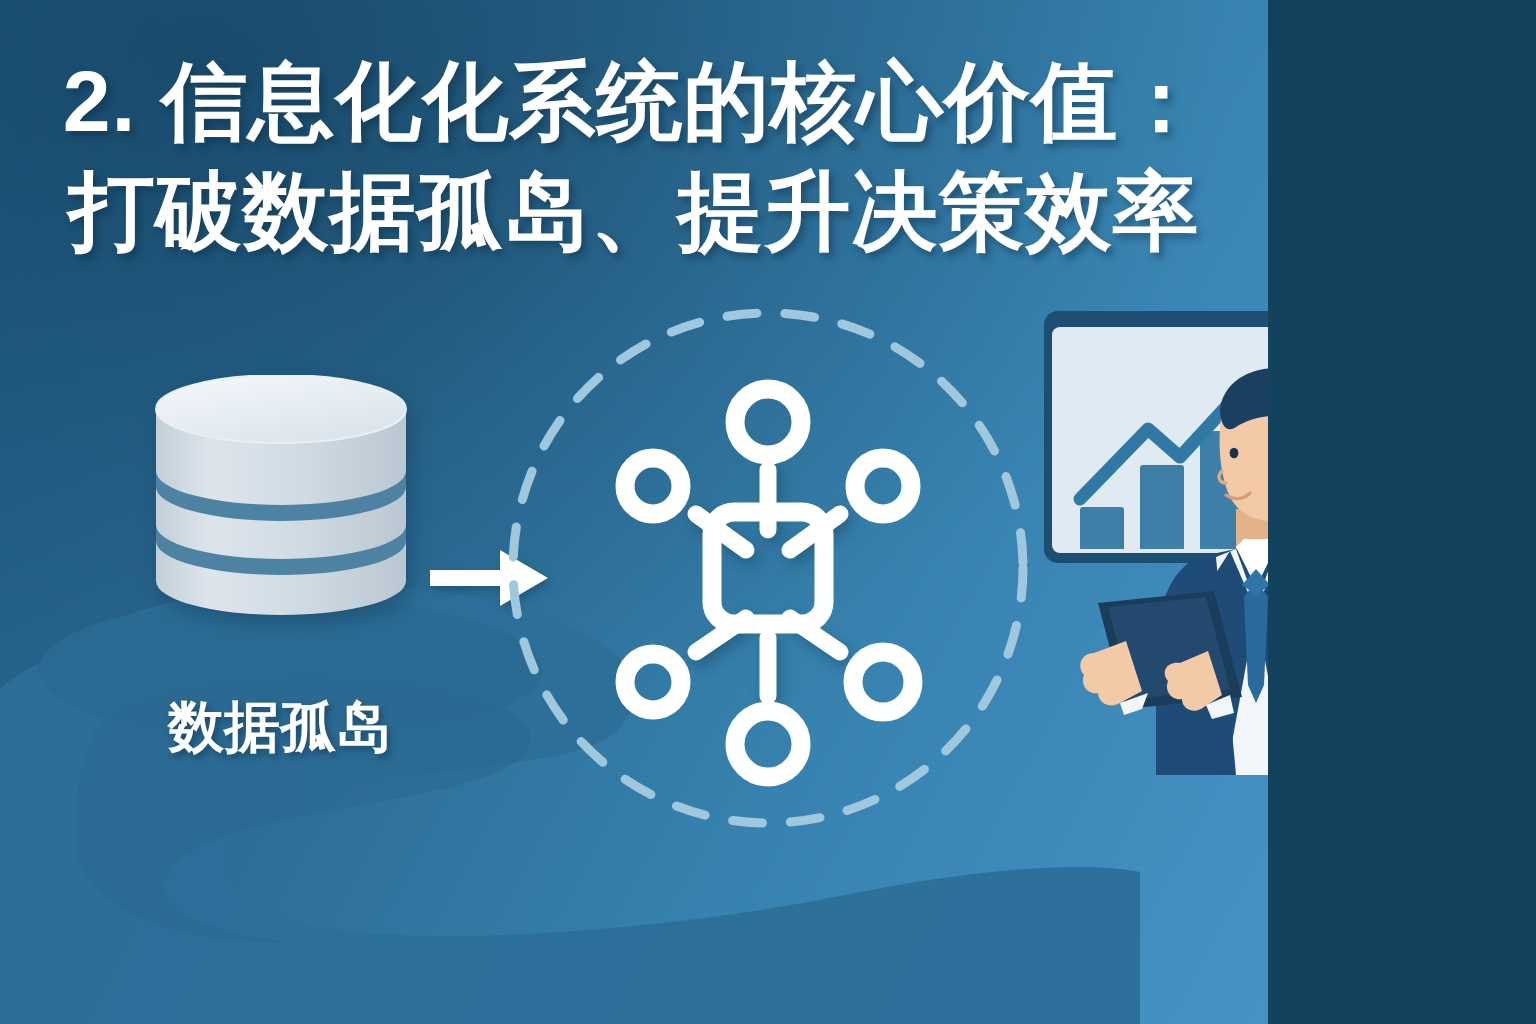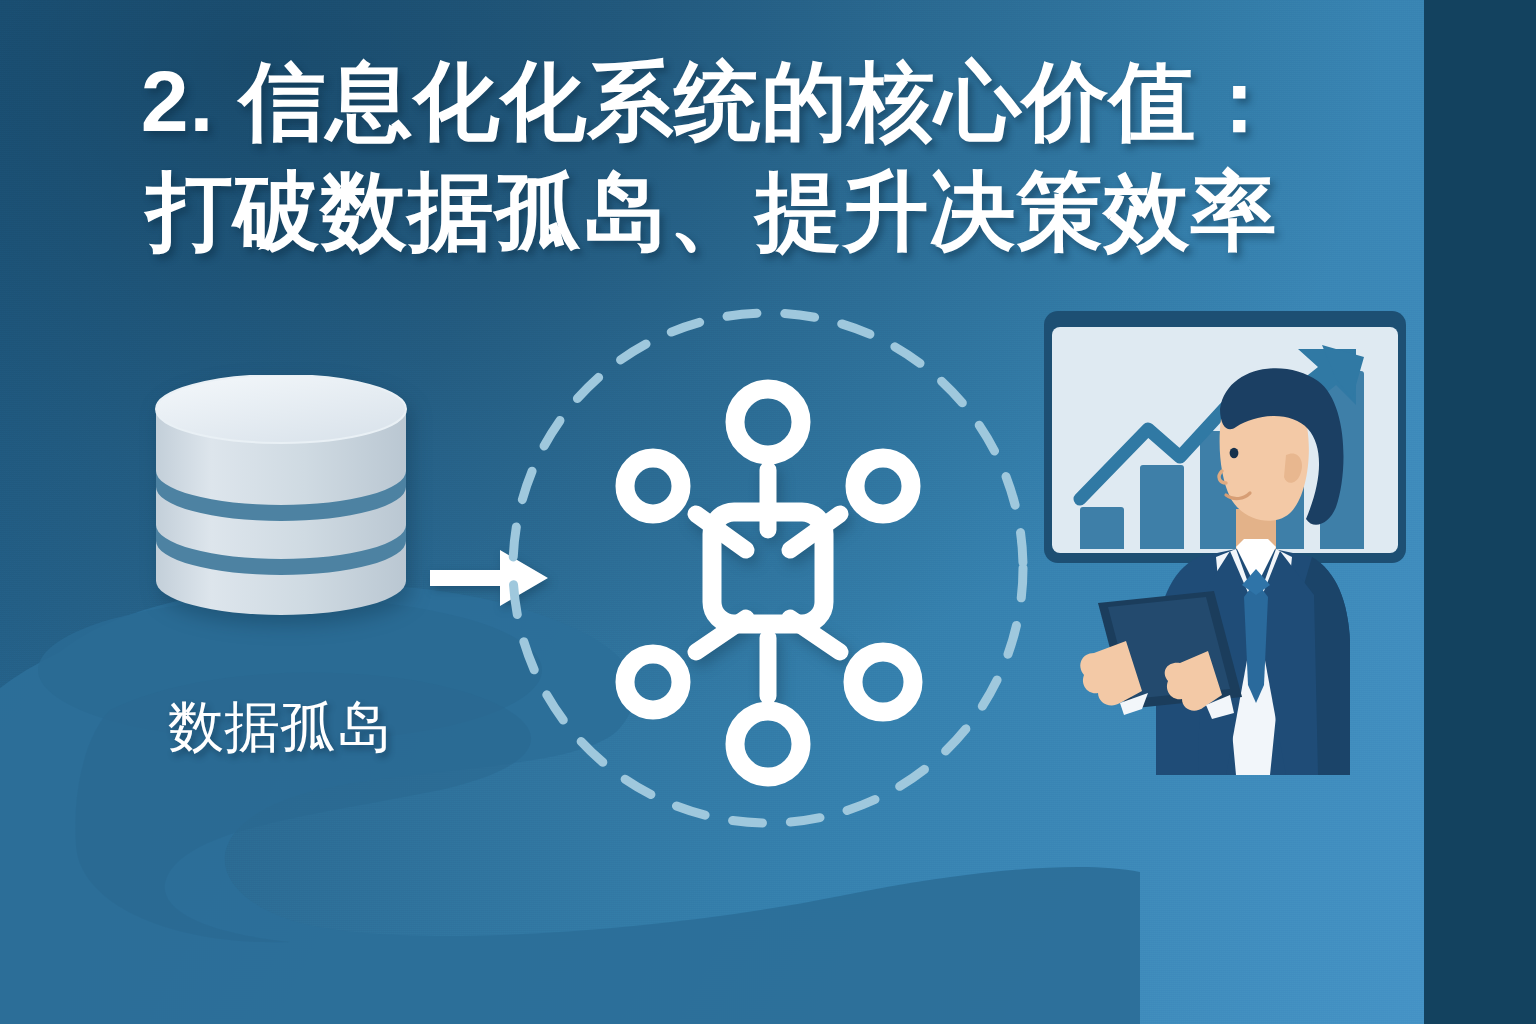--- a/index.html
+++ b/index.html
@@ -1,18 +1,18 @@
 <!DOCTYPE html>
 <html><head>
 <meta charset="utf-8">
 <style>
   html,body{margin:0;padding:0;background:#13425f;}
   #stage{
     position:relative;
-    width:1424px;height:1024px;
+    width:1268px;height:1024px;
     overflow:hidden;
     font-family:"Liberation Sans","DejaVu Sans",sans-serif;
     background:#a21caf;
   }
   
   .bg-base{position:absolute;inset:0;
     background:linear-gradient(118deg,#1f5b83 0%,#2a6890 32%,#3580ad 64%,#4593c6 100%);}
   .bg-vignette{position:absolute;inset:0;
     background:radial-gradient(120% 105% at 18% 6%, rgba(16,56,84,.55) 0%, rgba(16,56,84,.18) 38%, rgba(16,56,84,0) 66%);}
   .bg-noise{position:absolute;inset:0;opacity:.16;mix-blend-mode:overlay;
@@ -45,21 +45,21 @@
   
   .hub-wrap{position:absolute;left:498px;top:300px;width:540px;height:540px;}
   .hub-wrap svg{width:100%;height:100%;display:block;}
   .hub-core{filter:drop-shadow(4px 6px 7px rgba(12,45,68,.33));}
 
   
   .scene{position:absolute;left:1030px;top:305px;width:400px;height:520px;}
   .scene svg{width:100%;height:100%;display:block;}
 
   
-  .cap{position:absolute;color:#fff;font-weight:normal;
+  .cap{position:absolute;color:#fff;font-weight:bold;
     text-shadow:3px 4px 6px rgba(10,40,62,.45);white-space:nowrap;}
   .cap-left{left:168px;top:690px;font-size:56px;}
   .cap-right{left:985px;top:800px;font-size:56px;}
 </style>
 </head>
 <body>
 
 <div id="stage">
 
   <div class="bg-base"></div>

